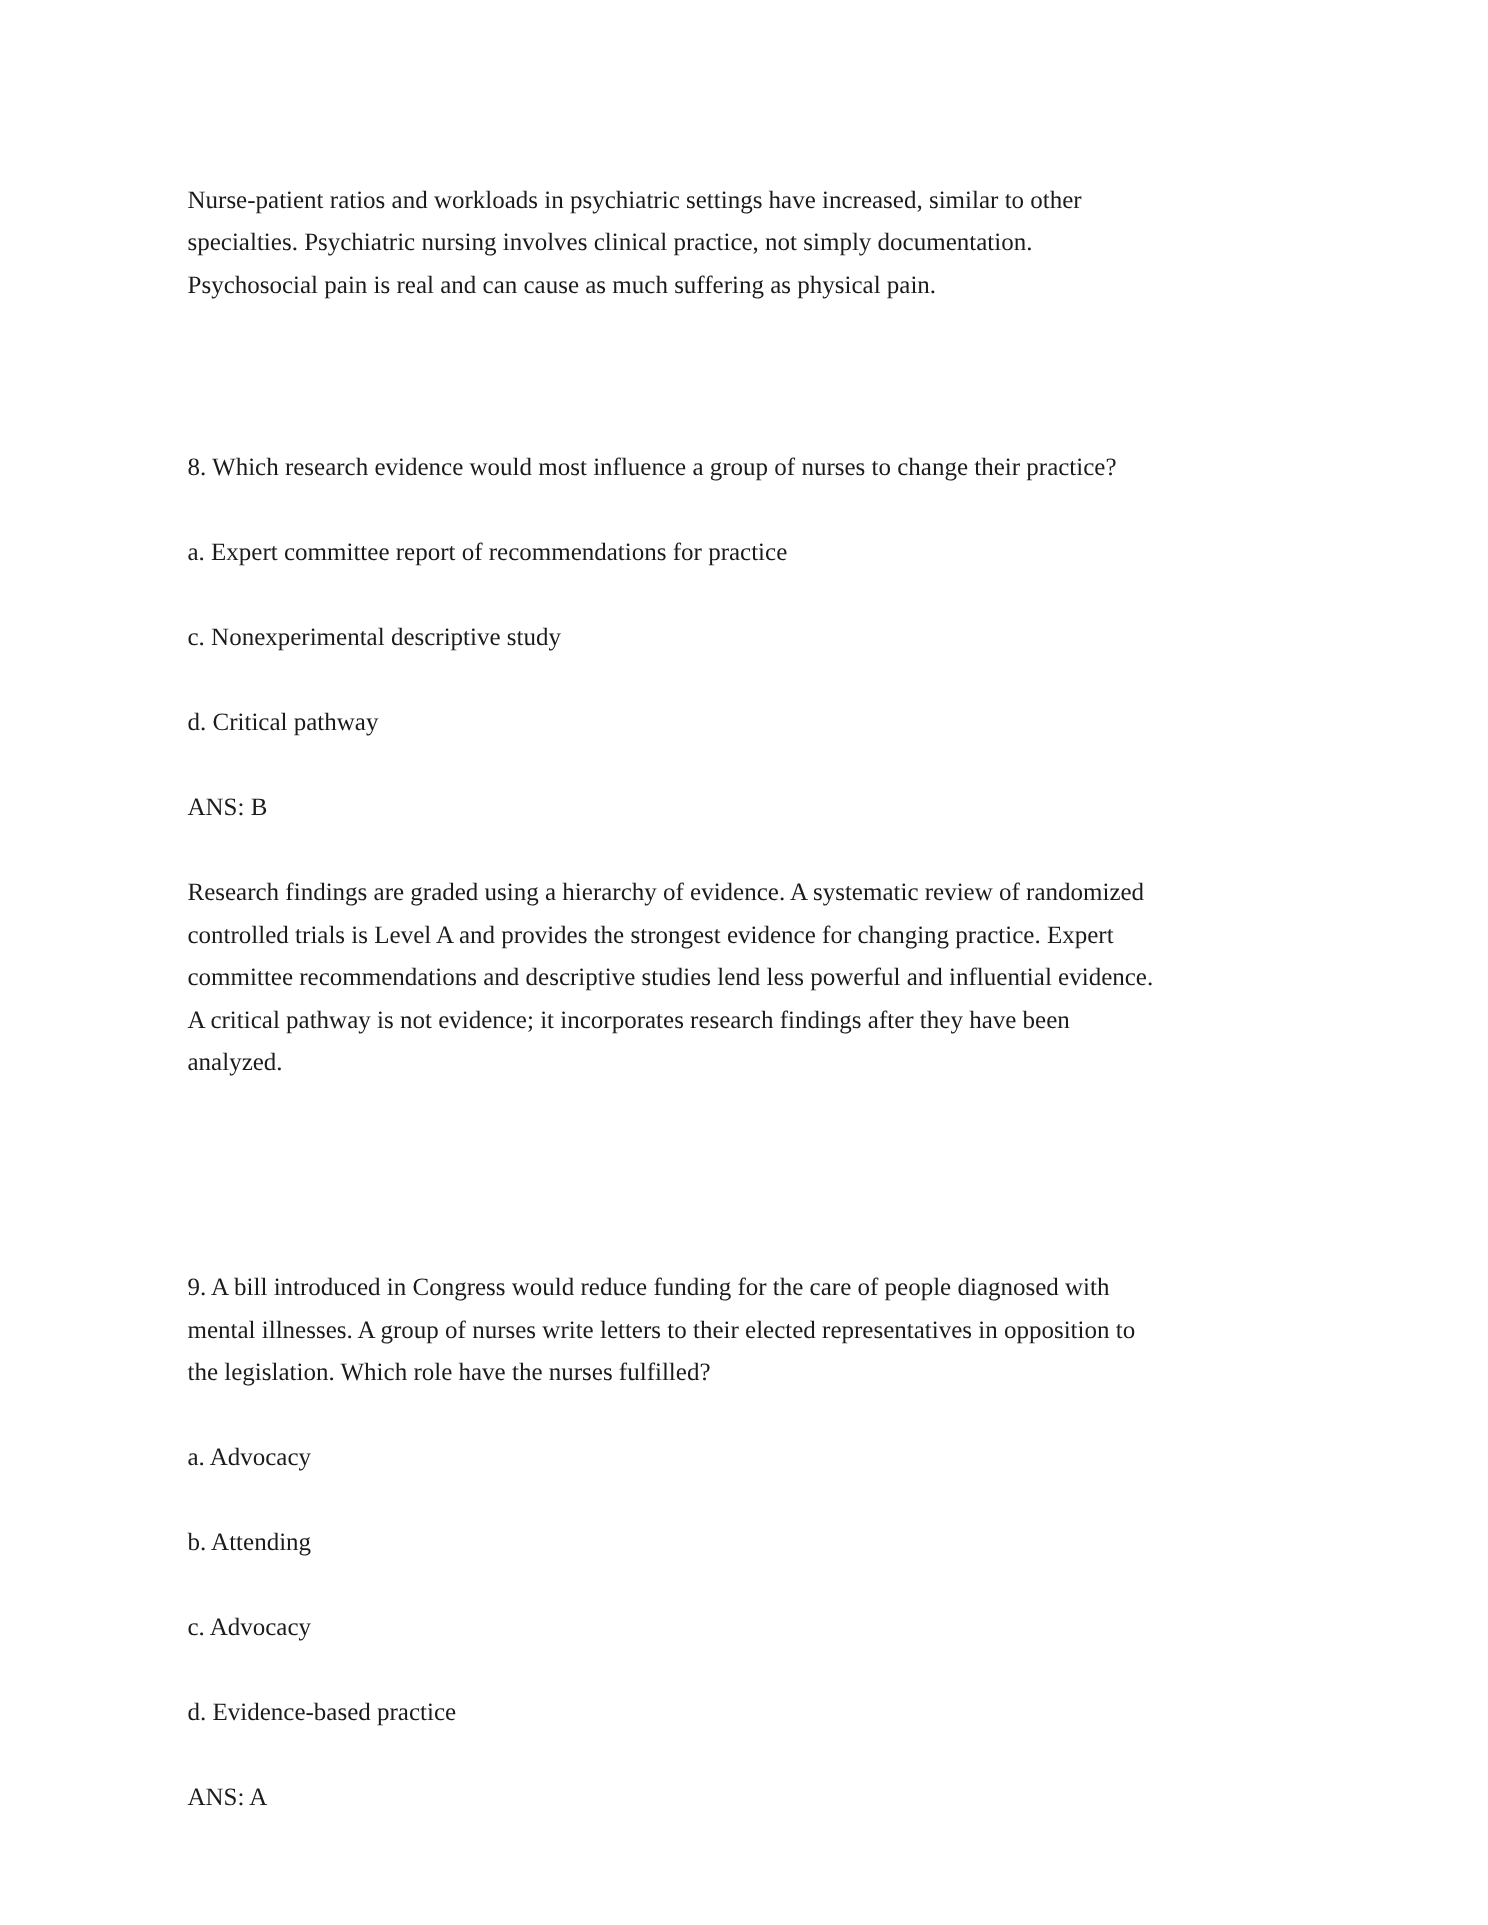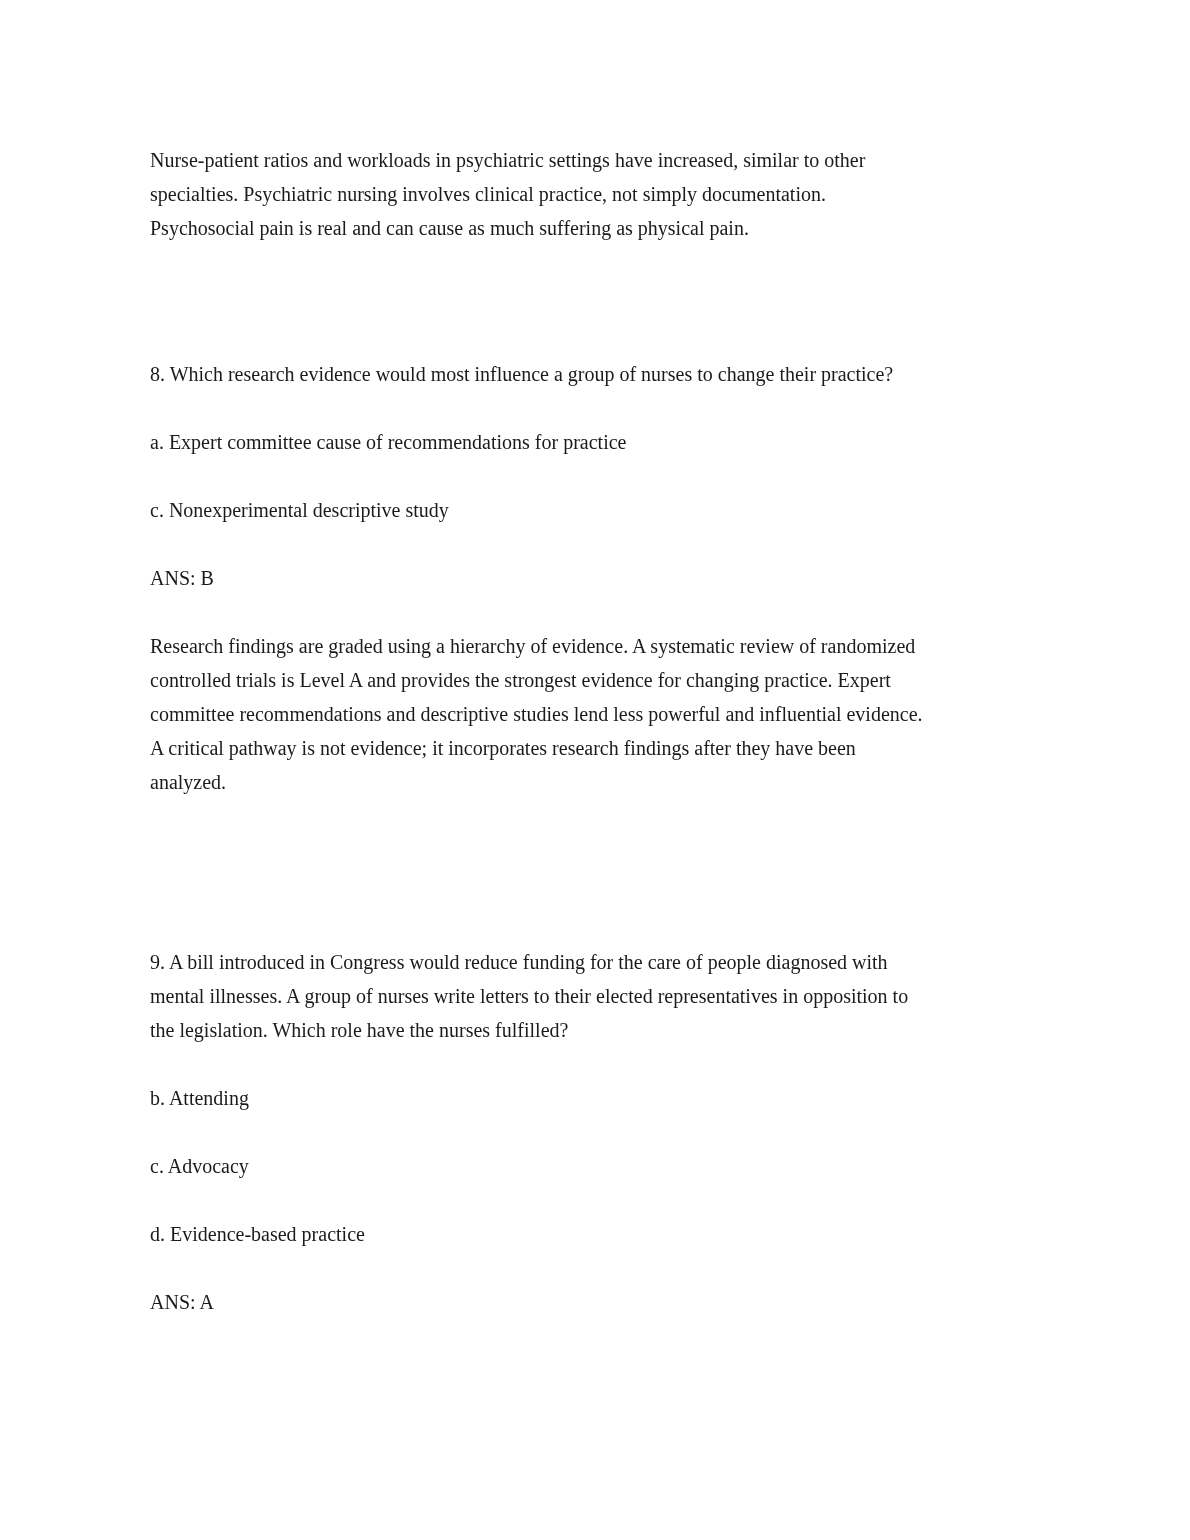--- a/index.html
+++ b/index.html
@@ -31,34 +31,36 @@
 
 <div class="page">
   <div class="content">
 
     <div class="block">Nurse-patient ratios and workloads in psychiatric settings have increased, similar to other
 specialties. Psychiatric nursing involves clinical practice, not simply documentation.
 Psychosocial pain is real and can cause as much suffering as physical pain.</div>
 
     <div class="block">
       <div class="qline">8. Which research evidence would most influence a group of nurses to change their practice?</div>
-      <div class="qline">a. Expert committee cause of recommendations for practice</div>
+      <div class="qline">a. Expert committee report of recommendations for practice</div>
       <div class="qline">c. Nonexperimental descriptive study</div>
+      <div class="qline">d. Critical pathway</div>
       <div class="qline">ANS: B</div>
       <div class="qline">Research findings are graded using a hierarchy of evidence. A systematic review of randomized
 controlled trials is Level A and provides the strongest evidence for changing practice. Expert
 committee recommendations and descriptive studies lend less powerful and influential evidence.
 A critical pathway is not evidence; it incorporates research findings after they have been
 analyzed.</div>
     </div>
 
     <div class="block">
       <div class="qline">9. A bill introduced in Congress would reduce funding for the care of people diagnosed with
 mental illnesses. A group of nurses write letters to their elected representatives in opposition to
 the legislation. Which role have the nurses fulfilled?</div>
+      <div class="qline">a. Advocacy</div>
       <div class="qline">b. Attending</div>
       <div class="qline">c. Advocacy</div>
       <div class="qline">d. Evidence-based practice</div>
       <div class="qline">ANS: A</div>
       
     </div>
 
   </div>
 </div>
 

